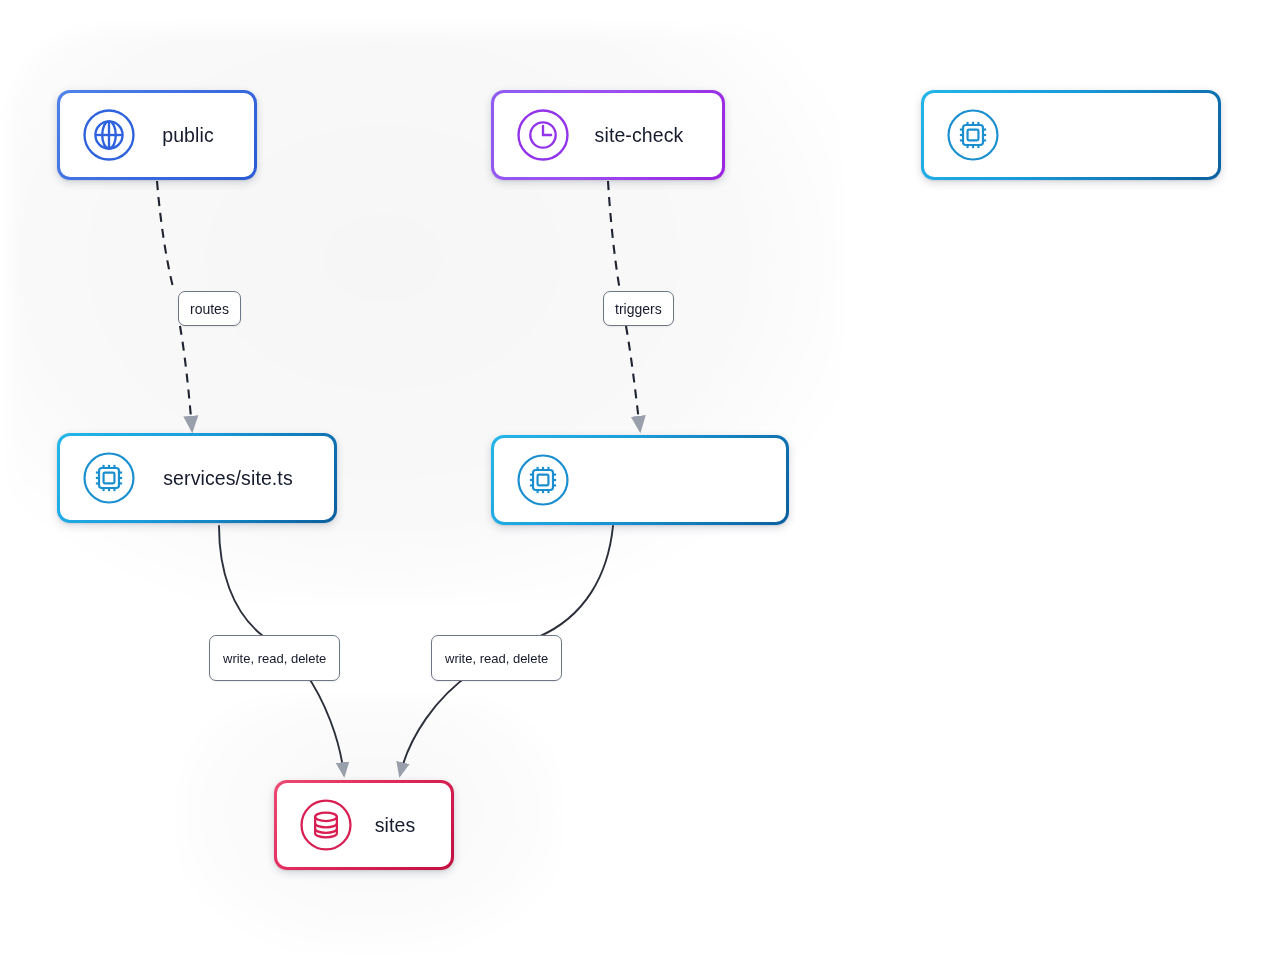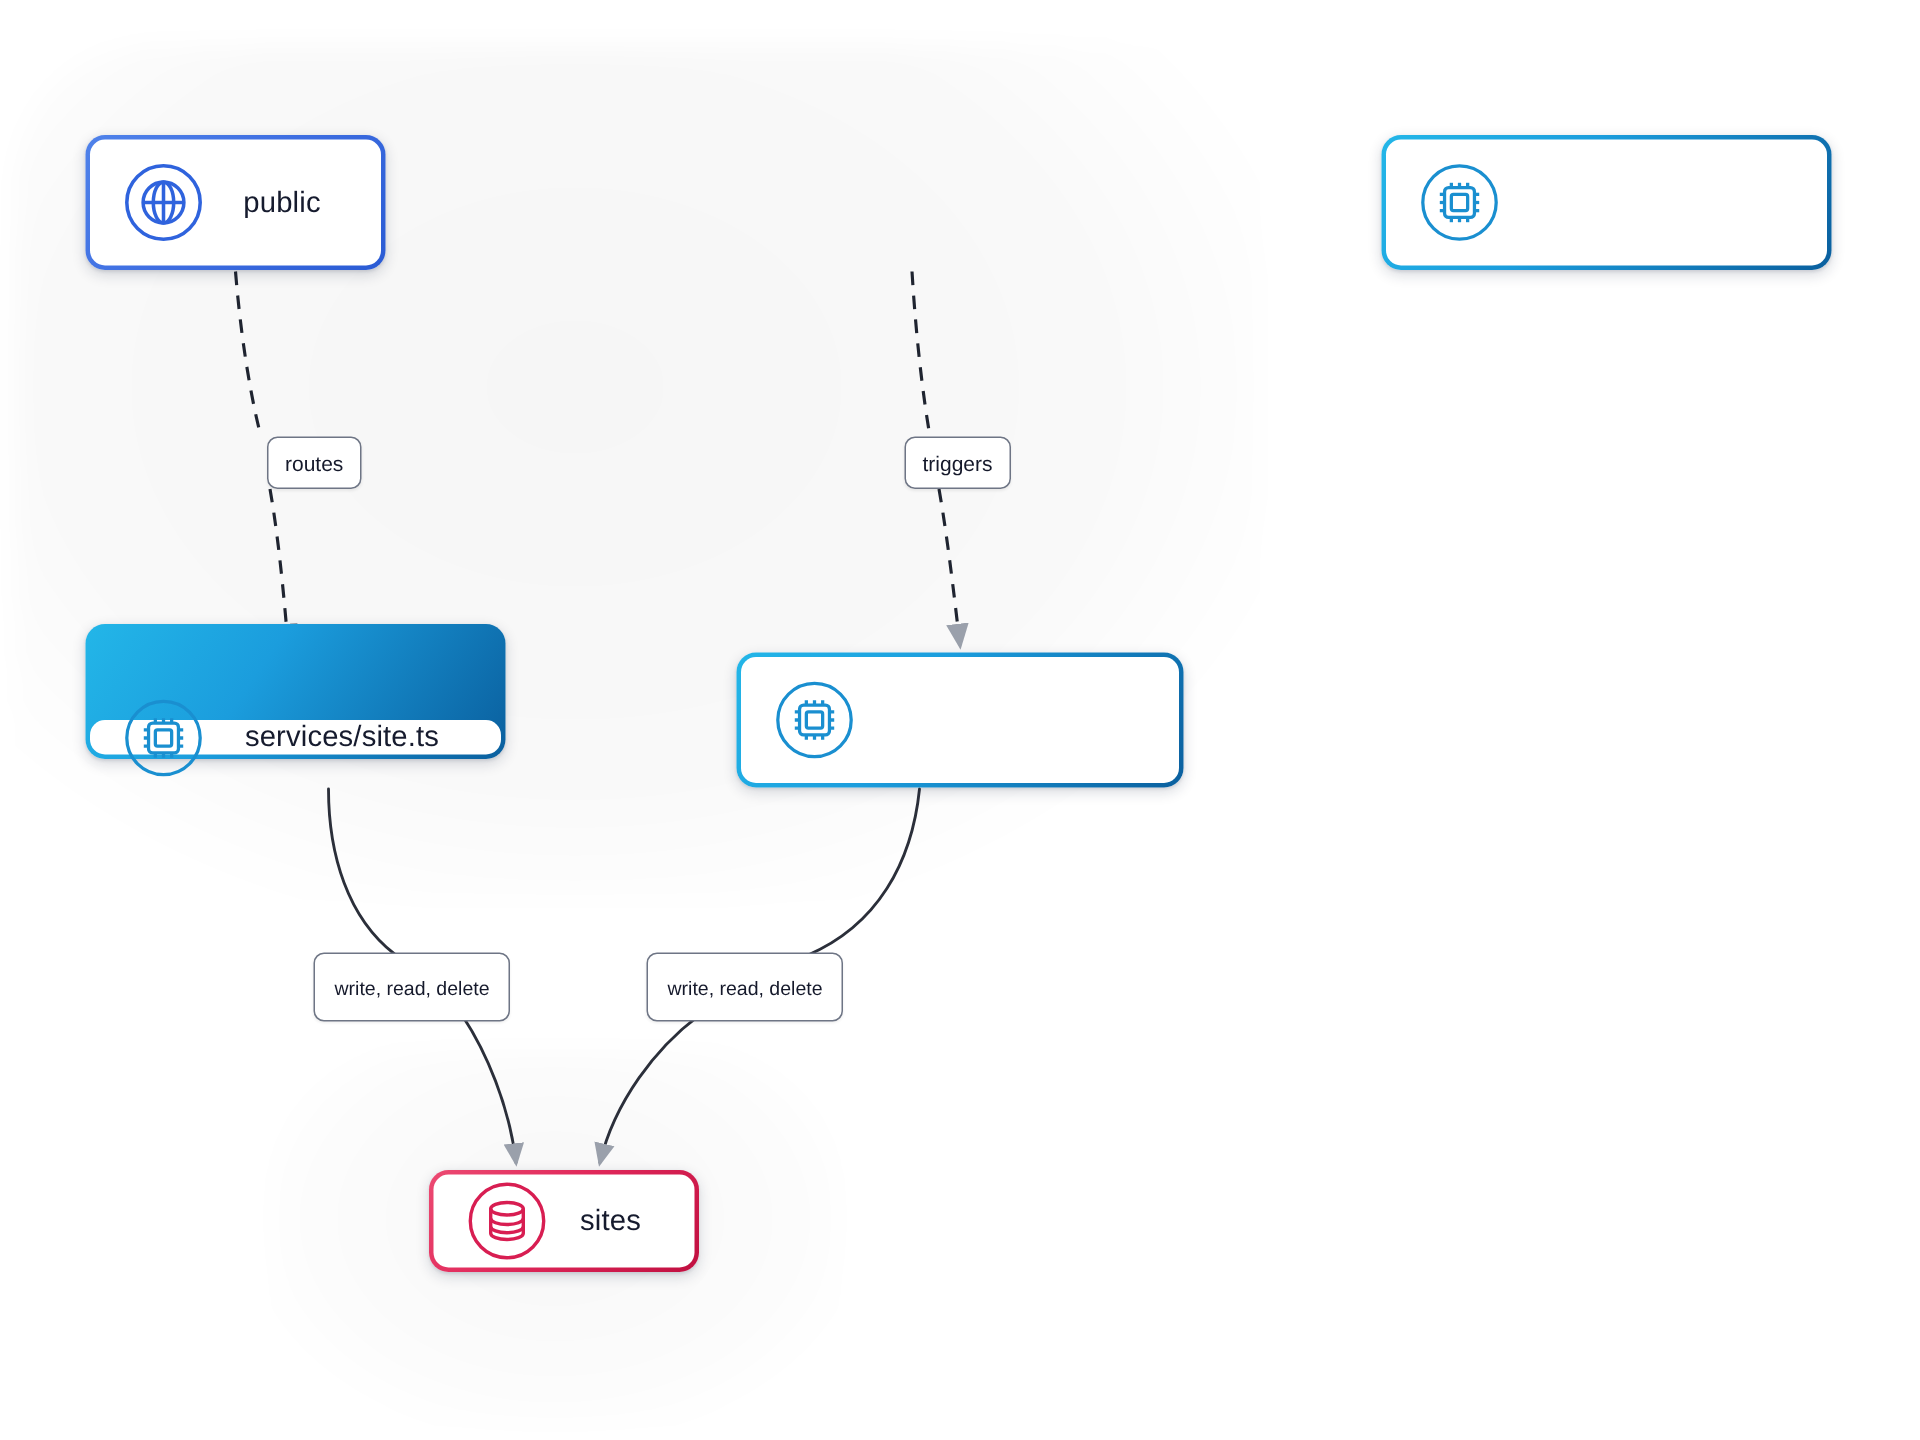--- a/index.html
+++ b/index.html
@@ -71,23 +71,23 @@
   
   .grad-blue   { background:linear-gradient(135deg,#4f82ea 0%,#3f6fe2 45%,#2a5bd4 100%); }
   .grad-purple { background:linear-gradient(115deg,#8f5cf4 0%,#9b4ff0 45%,#9b22e0 100%); }
   .grad-cyan   { background:linear-gradient(125deg,#23b6e8 0%,#1b9ddd 40%,#0a5f9e 100%); }
   .grad-red    { background:linear-gradient(135deg,#ec4a72 0%,#e0285a 45%,#c00f40 100%); }
 
   
   #node-public        { left:57px;  top:90px;  width:200px; height:90px; }
   #node-site-check    { left:491px; top:90px;  width:234px; height:90px; }
   #node-notify        { left:921px; top:90px;  width:300px; height:90px; }
-  #node-site-ts       { left:57px;  top:416px; width:280px; height:90px;align-items:flex-end; }
+  #node-site-ts       { left:57px;  top:433px; width:280px; height:90px; }
   #node-check-ts      { left:491px; top:435px; width:298px; height:90px; }
-  #node-sites         { left:274px; top:780px; width:180px; height:68px;margin-left:12px; }
+  #node-sites         { left:274px; top:780px; width:180px; height:90px; }
 
   
   .edge-label{
     position:absolute;
     box-sizing:border-box;
     background:#ffffff;
     border:1.3px solid #6e7585;
     border-radius:7px;
     color:#15192b;
     display:flex;align-items:center;justify-content:center;
@@ -146,20 +146,33 @@
           <circle cx="32" cy="32" r="15"></circle>
           <line x1="32" y1="17" x2="32" y2="47"></line>
           <line x1="17" y1="32" x2="47" y2="32"></line>
           <ellipse cx="32" cy="32" rx="7.5" ry="15"></ellipse>
         </svg>
       </span>
       <span class="node-label">public</span>
     </div>
   </div>
 
+  <div class="node grad-purple" id="node-site-check">
+    <div class="node-inner">
+      <span class="node-icon">
+        <svg viewBox="0 0 64 64" fill="none" stroke="#9333ea" stroke-width="2.6">
+          <circle cx="32" cy="32" r="27"></circle>
+          <circle cx="32" cy="32" r="14"></circle>
+          <line x1="32" y1="32" x2="32" y2="22" stroke-linecap="round"></line>
+          <line x1="32" y1="32" x2="41" y2="32" stroke-linecap="round"></line>
+        </svg>
+      </span>
+      <span class="node-label">site-check</span>
+    </div>
+  </div>
 
   <div class="node grad-cyan" id="node-notify">
     <div class="node-inner">
       <span class="node-icon">
         <svg viewBox="0 0 64 64" fill="none" stroke="#1a8fd0" stroke-width="2.4">
           <circle cx="32" cy="32" r="27"></circle>
           <rect x="21" y="21" width="22" height="22" rx="3"></rect>
           <rect x="26" y="26" width="12" height="12" rx="1.5"></rect>
           <line x1="26" y1="17.5" x2="26" y2="21"></line>
           <line x1="32" y1="17.5" x2="32" y2="21"></line>

